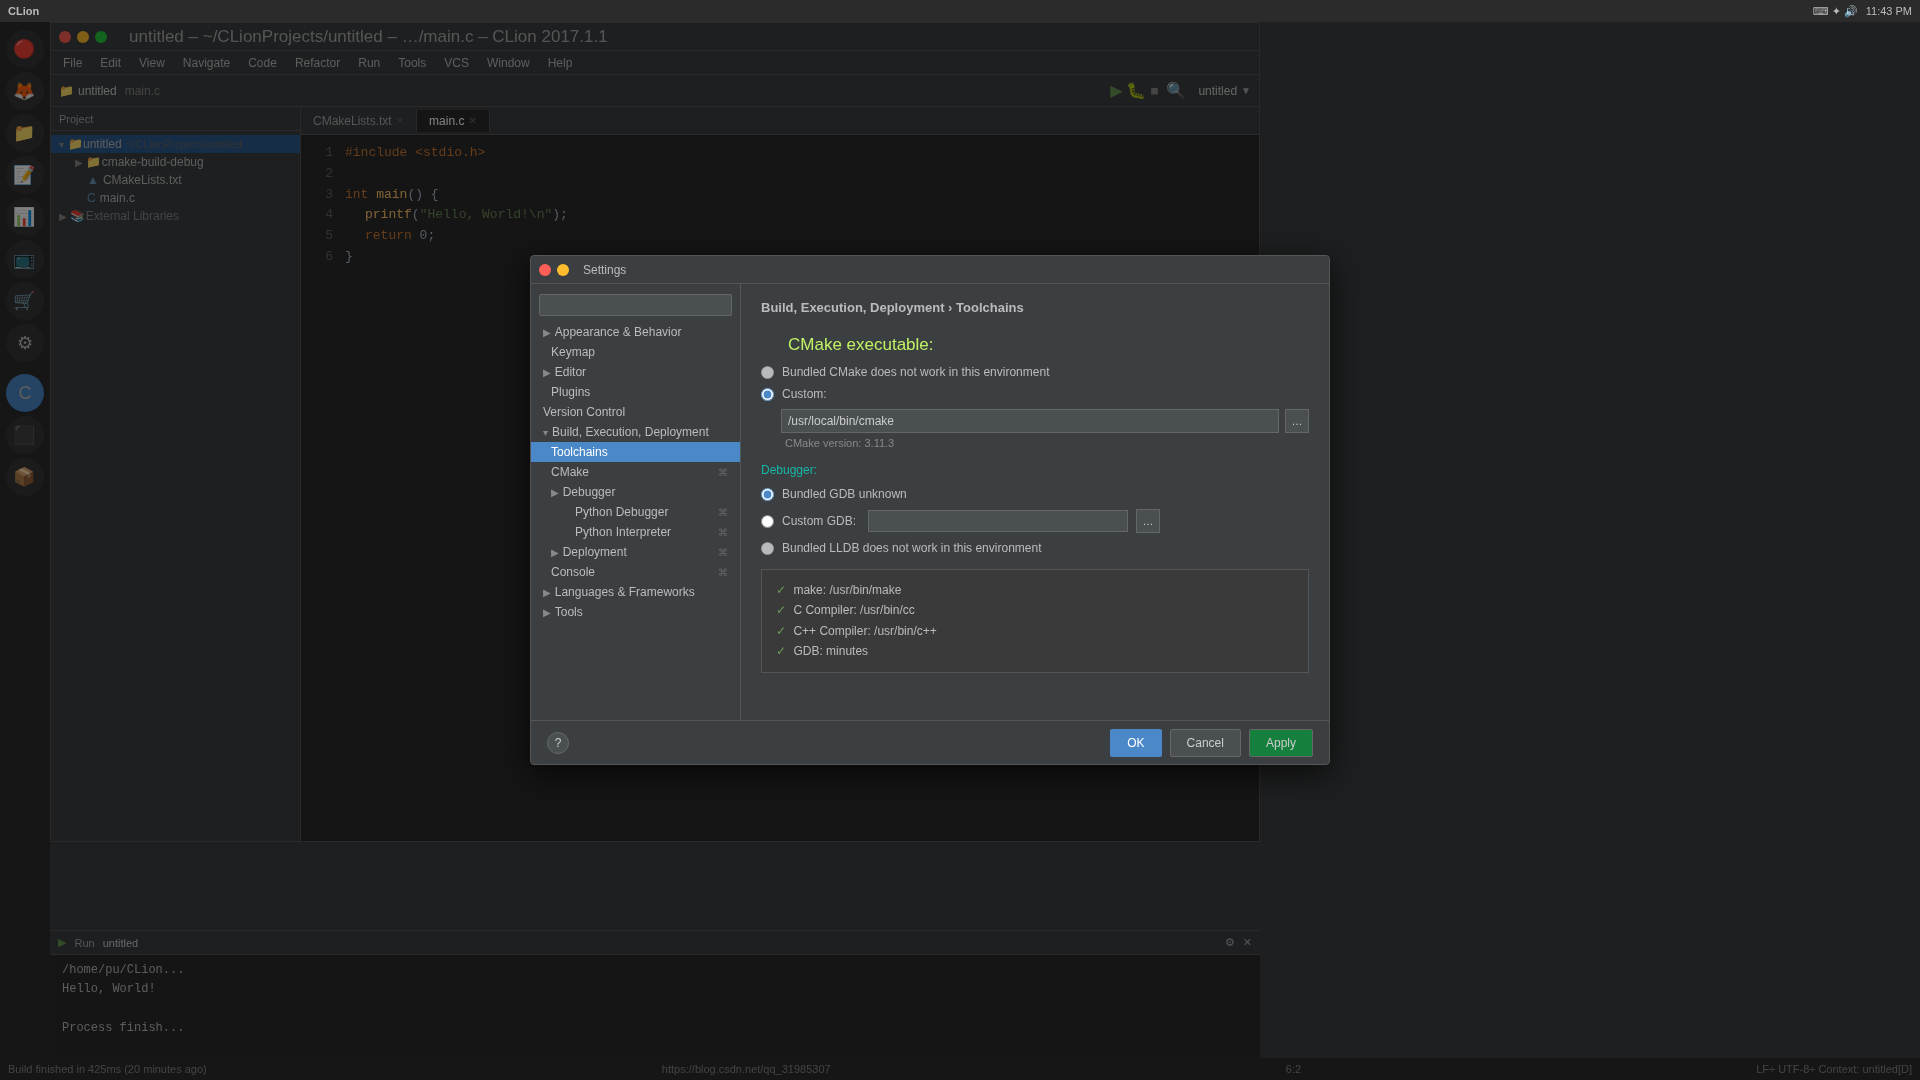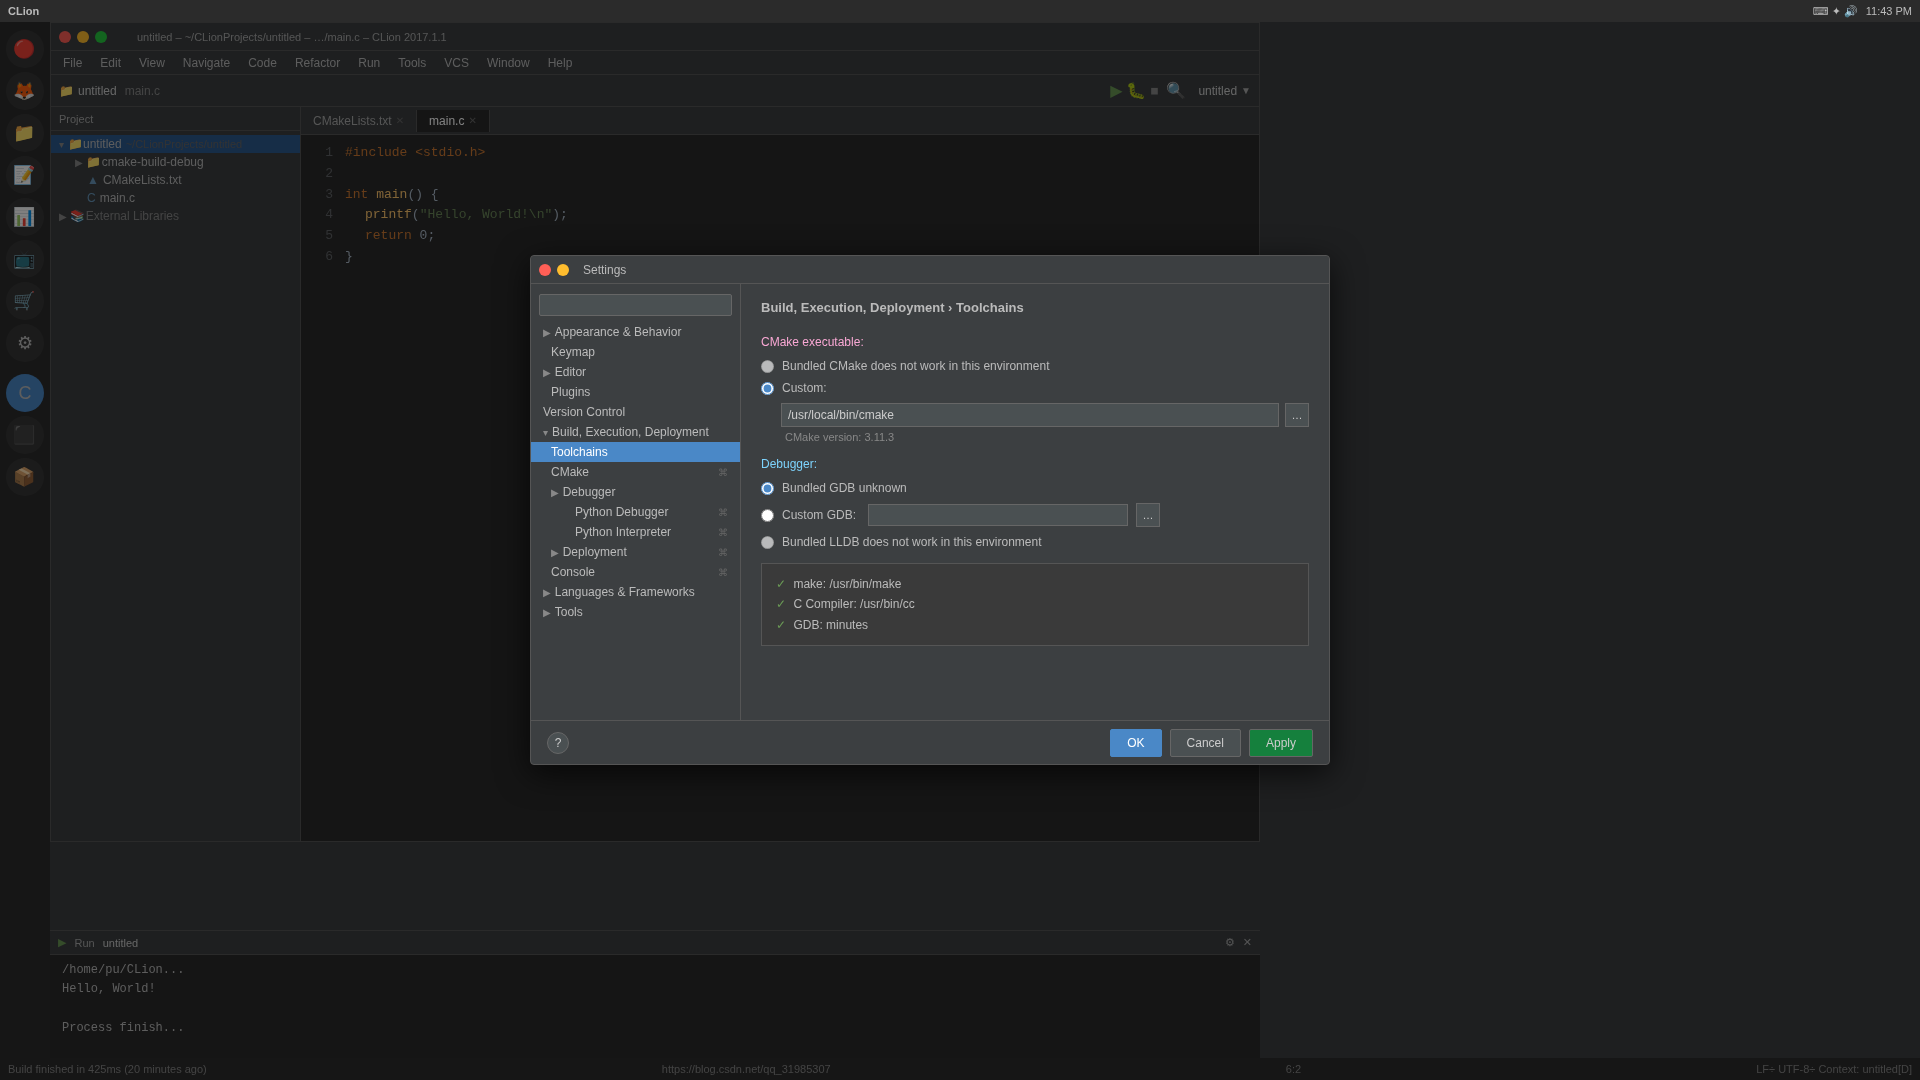--- a/index.html
+++ b/index.html
@@ -90,23 +90,23 @@
     }
     .window-btn {
       width: 12px; height: 12px;
       border-radius: 50%;
       cursor: pointer;
     }
     .btn-close { background: #ff5f56; }
     .btn-min { background: #ffbd2e; }
     .btn-max { background: #27c93f; }
     .ide-title {
-      font-size: 11px;
+      font-size: 17px;
       color: #aaa;
-      margin-left: 24px;
+      margin-left: 16px;
     }
 
     
     .menu-bar {
       height: 24px;
       background: #3c3f41;
       display: flex;
       align-items: center;
       padding: 0 4px;
       border-bottom: 1px solid #555;
@@ -341,23 +341,24 @@
       overflow-y: auto;
     }
     .breadcrumb {
       font-size: 13px;
       color: #bbbbbb;
       margin-bottom: 20px;
       font-weight: bold;
     }
 
     .section-label {
-      font-size: 12px;
-      color: #f9a8d4;
+      font-size: 17px;
+      color: #bef264;
       margin-bottom: 10px;
+      margin-left: 27px;
     }
 
     .radio-row {
       display: flex;
       align-items: center;
       gap: 8px;
       margin-bottom: 8px;
       font-size: 12px;
     }
     .radio-row input[type=radio] {
@@ -395,21 +396,21 @@
     .version-text {
       font-size: 11px;
       color: #888;
       padding-left: 24px;
       margin-bottom: 14px;
     }
 
     .section-divider {
       margin: 12px 0 10px 0;
       font-size: 12px;
-      color: #7dd3fc;
+      color: #14b8a6;
     }
 
     .status-box {
       background: #3a3a3a;
       border: 1px solid #555;
       padding: 10px 14px;
       margin-top: 14px;
       font-size: 12px;
       line-height: 1.7;
     }
@@ -722,20 +723,24 @@
           <div>
             <span class="check-icon">✓</span>
             <span> make: /usr/bin/make</span>
           </div>
           <div>
             <span class="check-icon">✓</span>
             <span> C Compiler: /usr/bin/cc</span>
           </div>
           <div>
             <span class="check-icon">✓</span>
+            <span> C++ Compiler: /usr/bin/c++</span>
+          </div>
+          <div>
+            <span class="check-icon">✓</span>
             <span> GDB: minutes</span>
           </div>
         </div>
       </div>
     </div>
 
     <div class="dialog-footer">
       <button class="help-btn">
         <span>?</span>
       </button>

